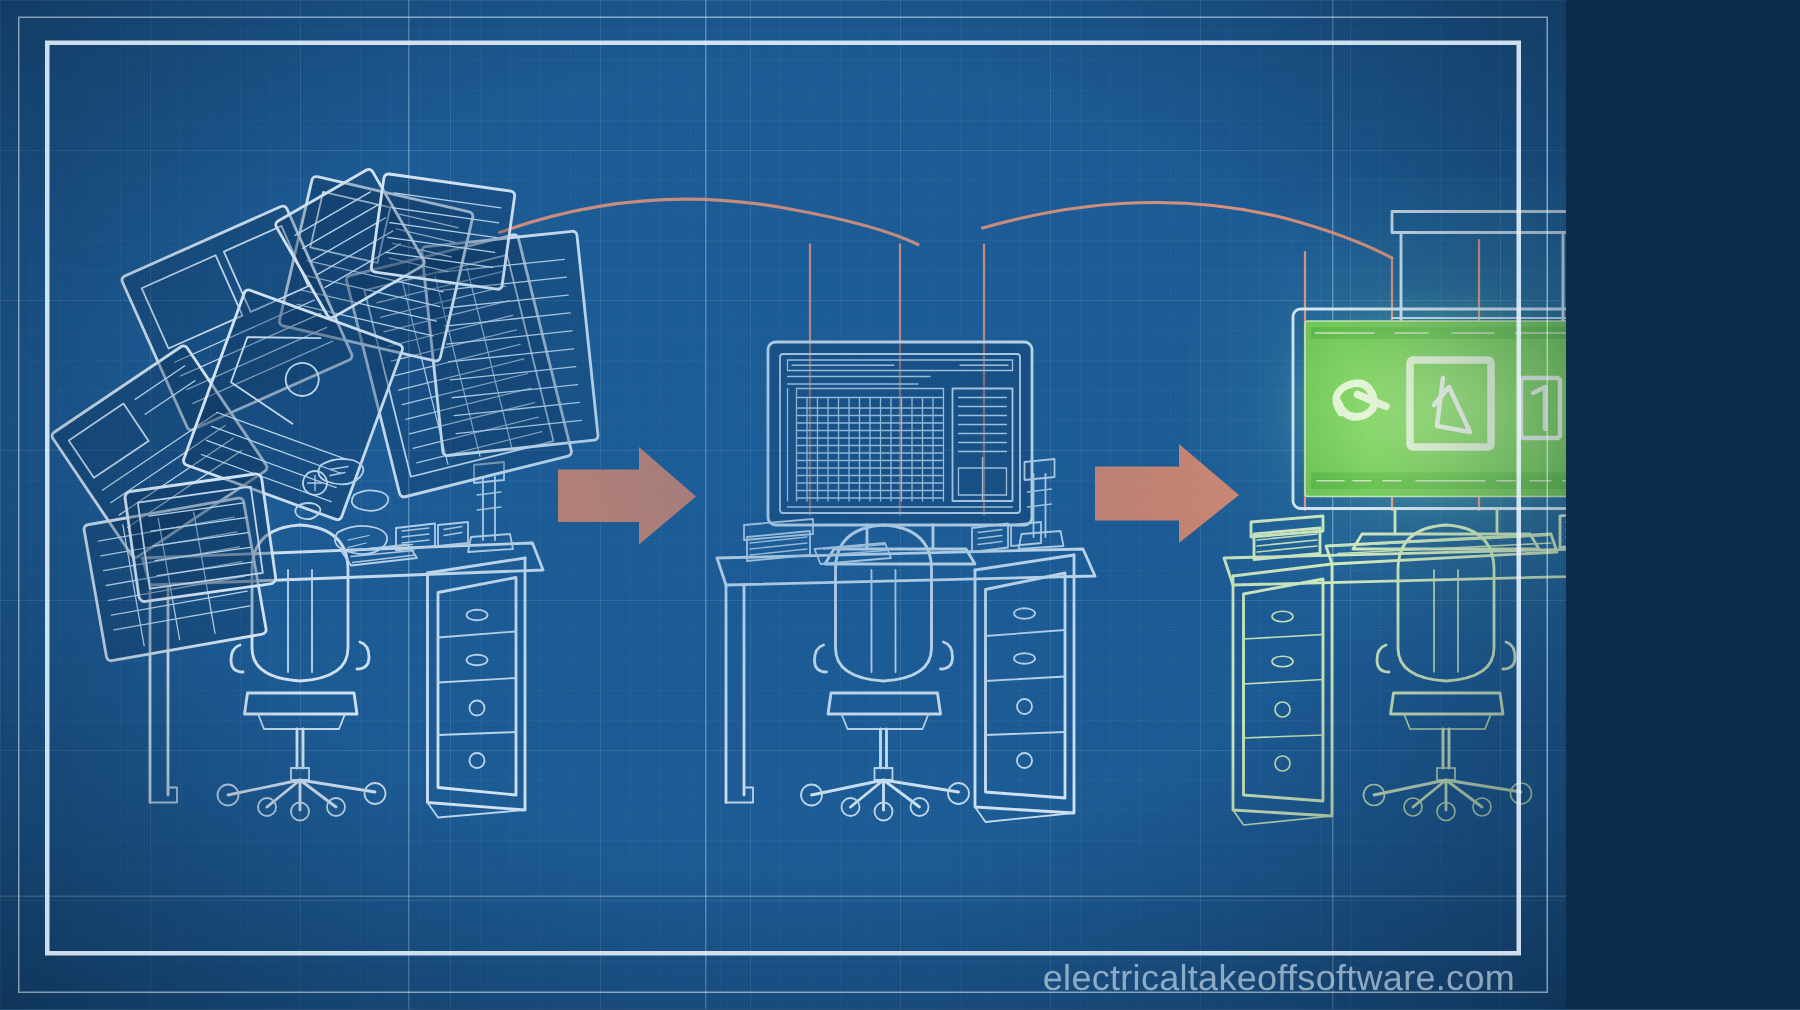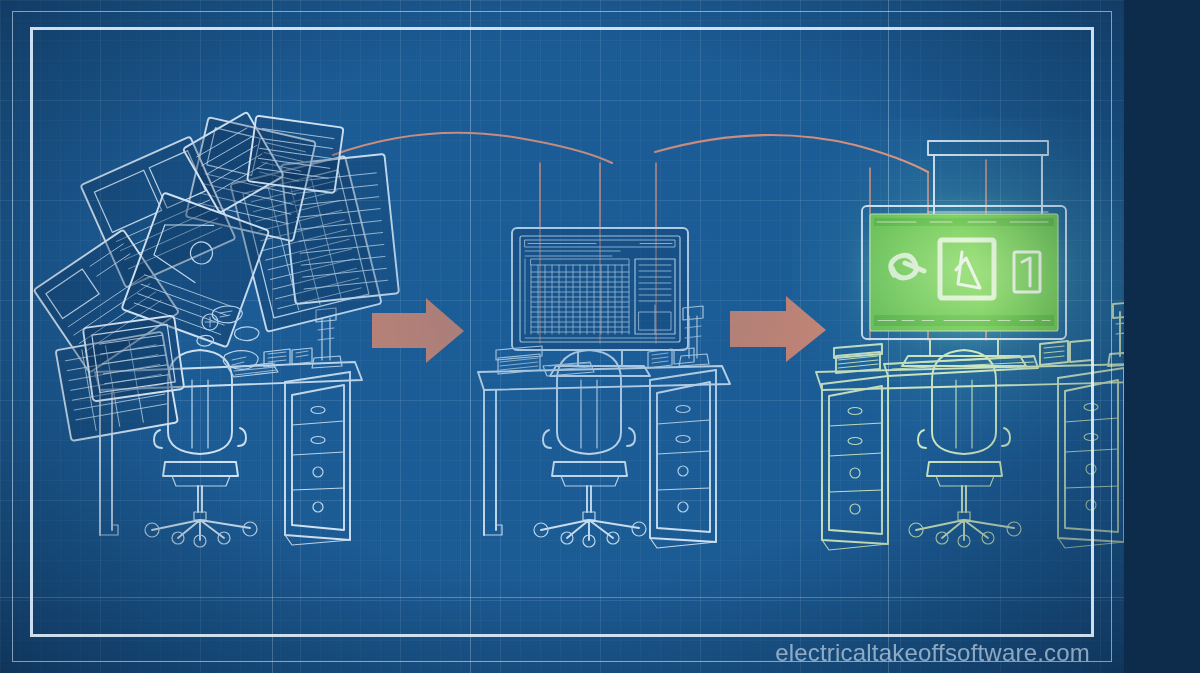--- a/index.html
+++ b/index.html
@@ -1,20 +1,20 @@
 <!DOCTYPE html>
 <html><head>
 <meta charset="utf-8">
 <title>Blueprint Workflow Illustration</title>
 <style>
   html,body{margin:0;padding:0;background:#0d2c4c;}
   *{box-sizing:border-box;}
   #stage{
     position:relative;
-    width:1124px;height:673px;
+    width:1044px;height:673px;
     overflow:hidden;
     font-family:"Liberation Sans", sans-serif;
     background:#1d5c96;
   }
   
   .bg-base{position:absolute;inset:0;background:#1d5c96;}
   .bg-vignette{
     position:absolute;inset:0;
     background:
       radial-gradient(ellipse 78% 82% at 50% 46%, rgba(25,95,155,0.34) 0%, rgba(18,70,118,0.05) 48%, rgba(9,36,64,0.62) 88%, rgba(7,28,52,0.80) 100%);

